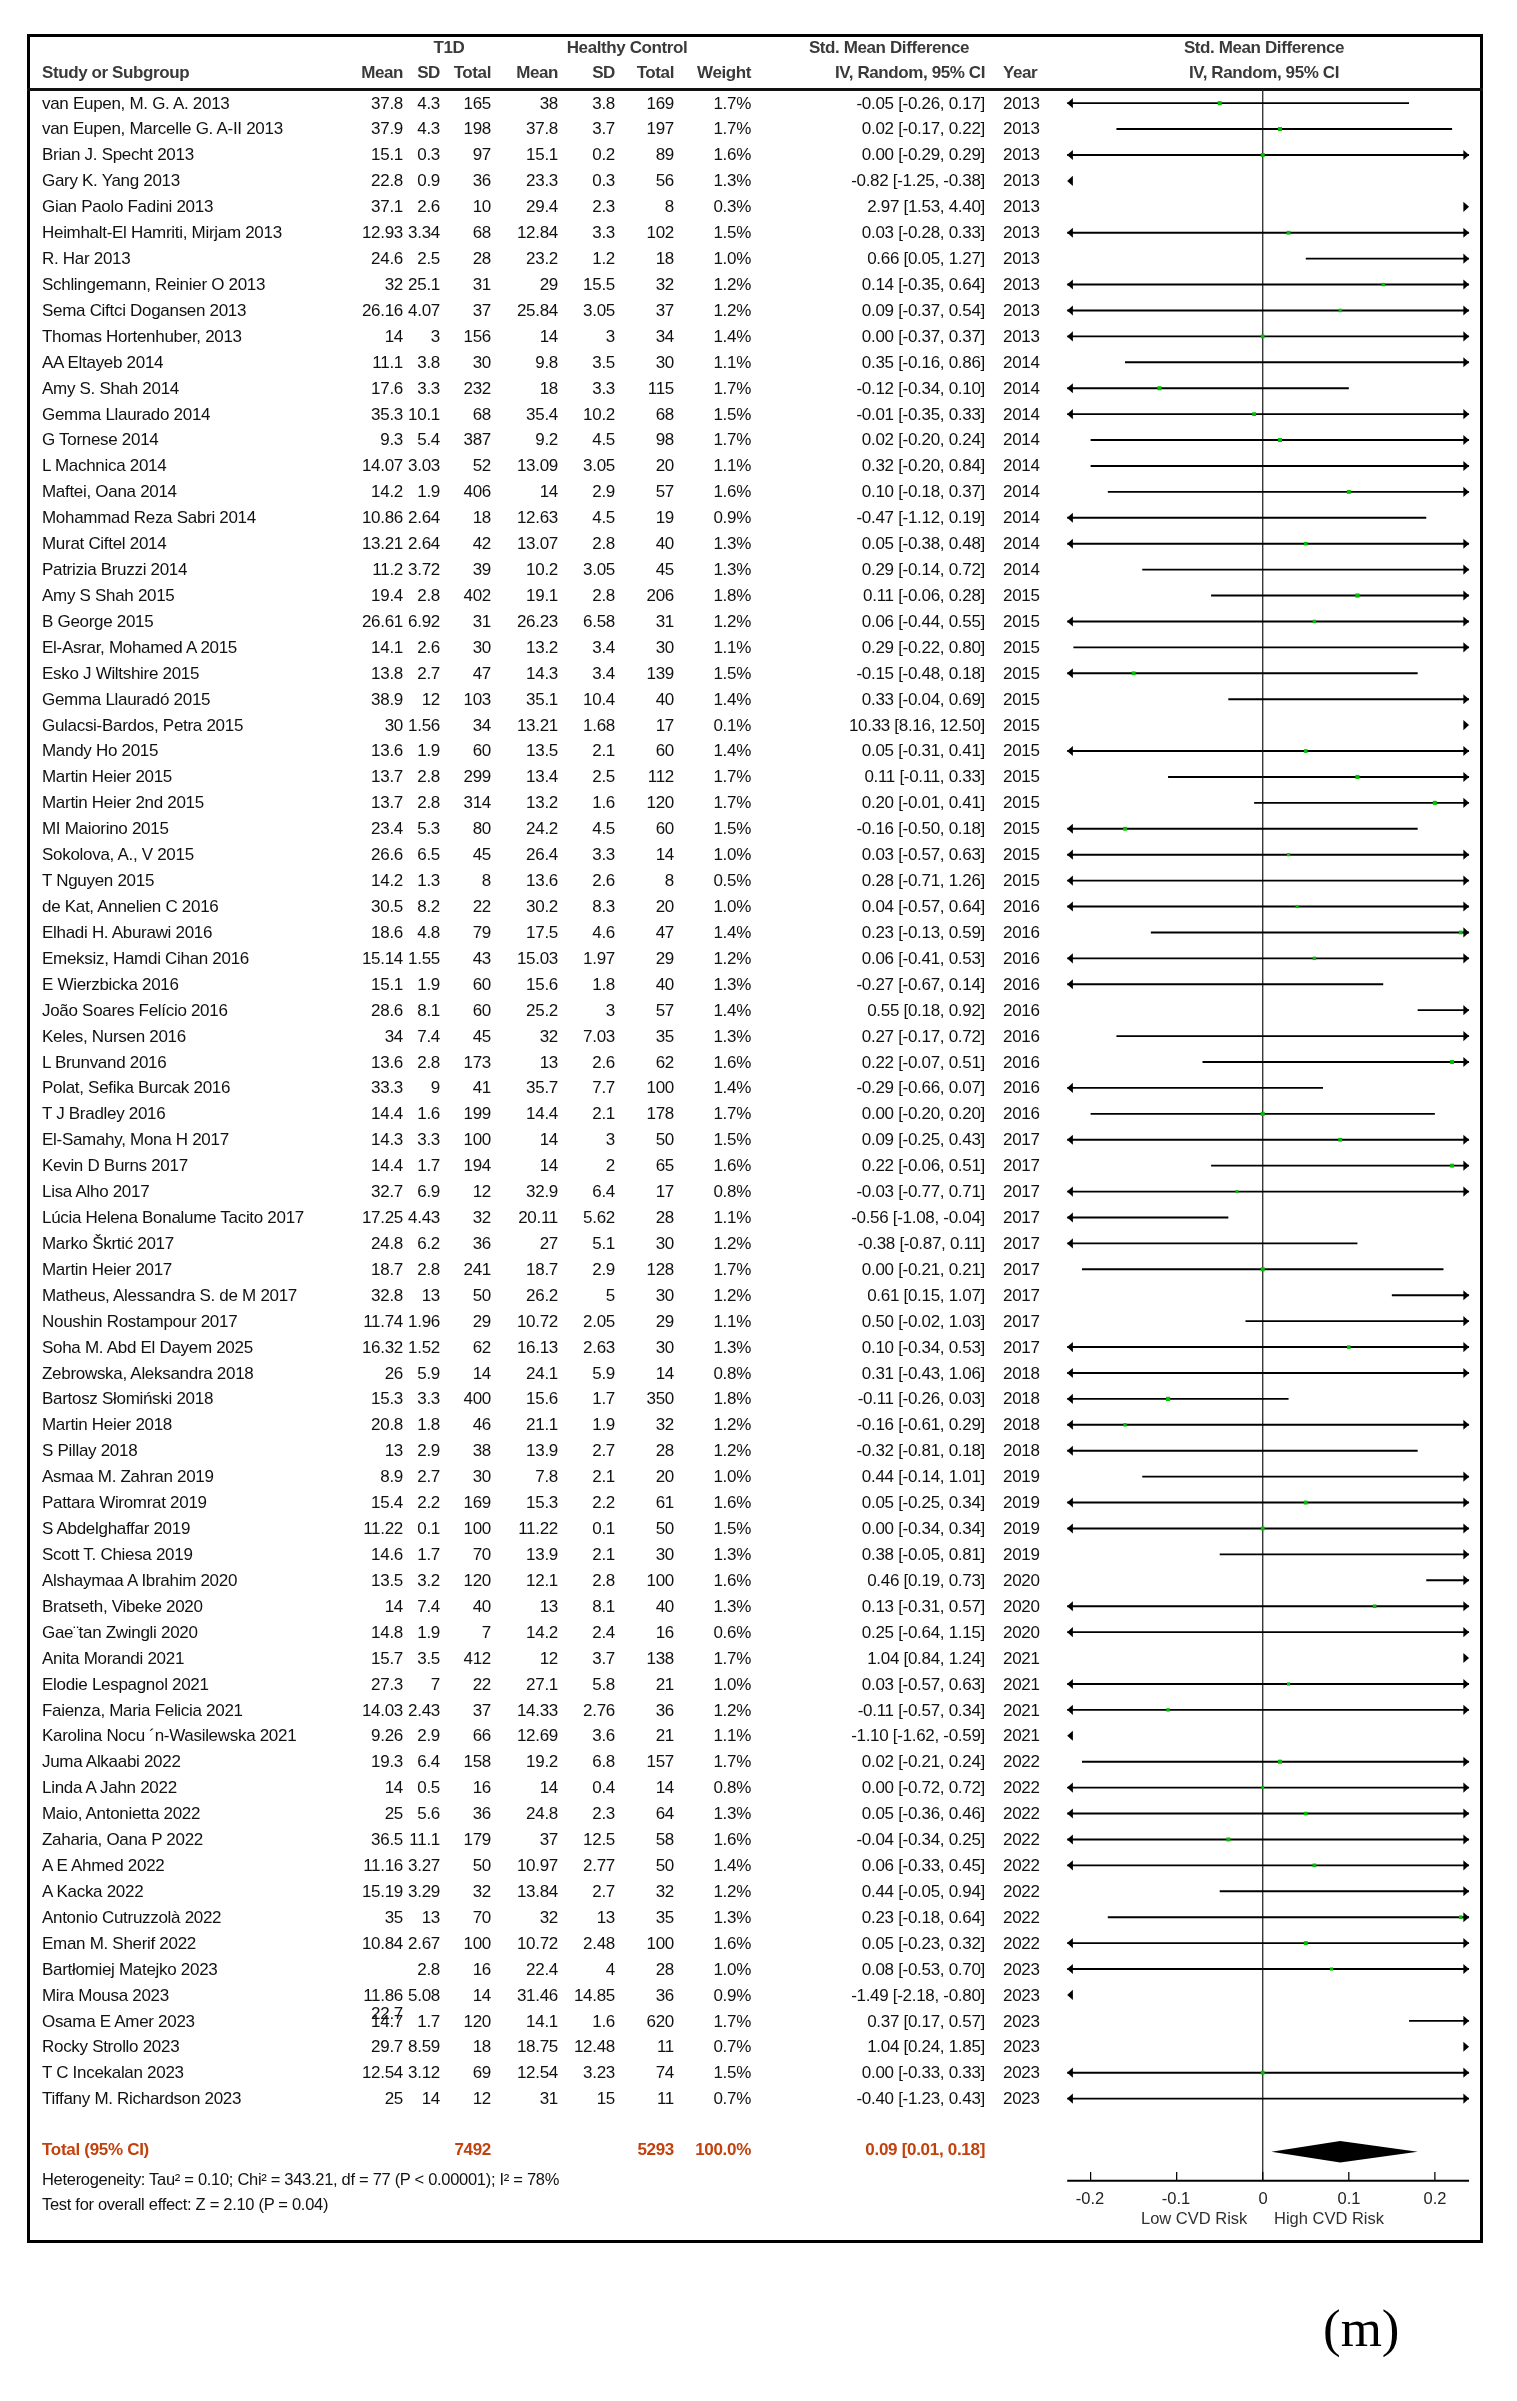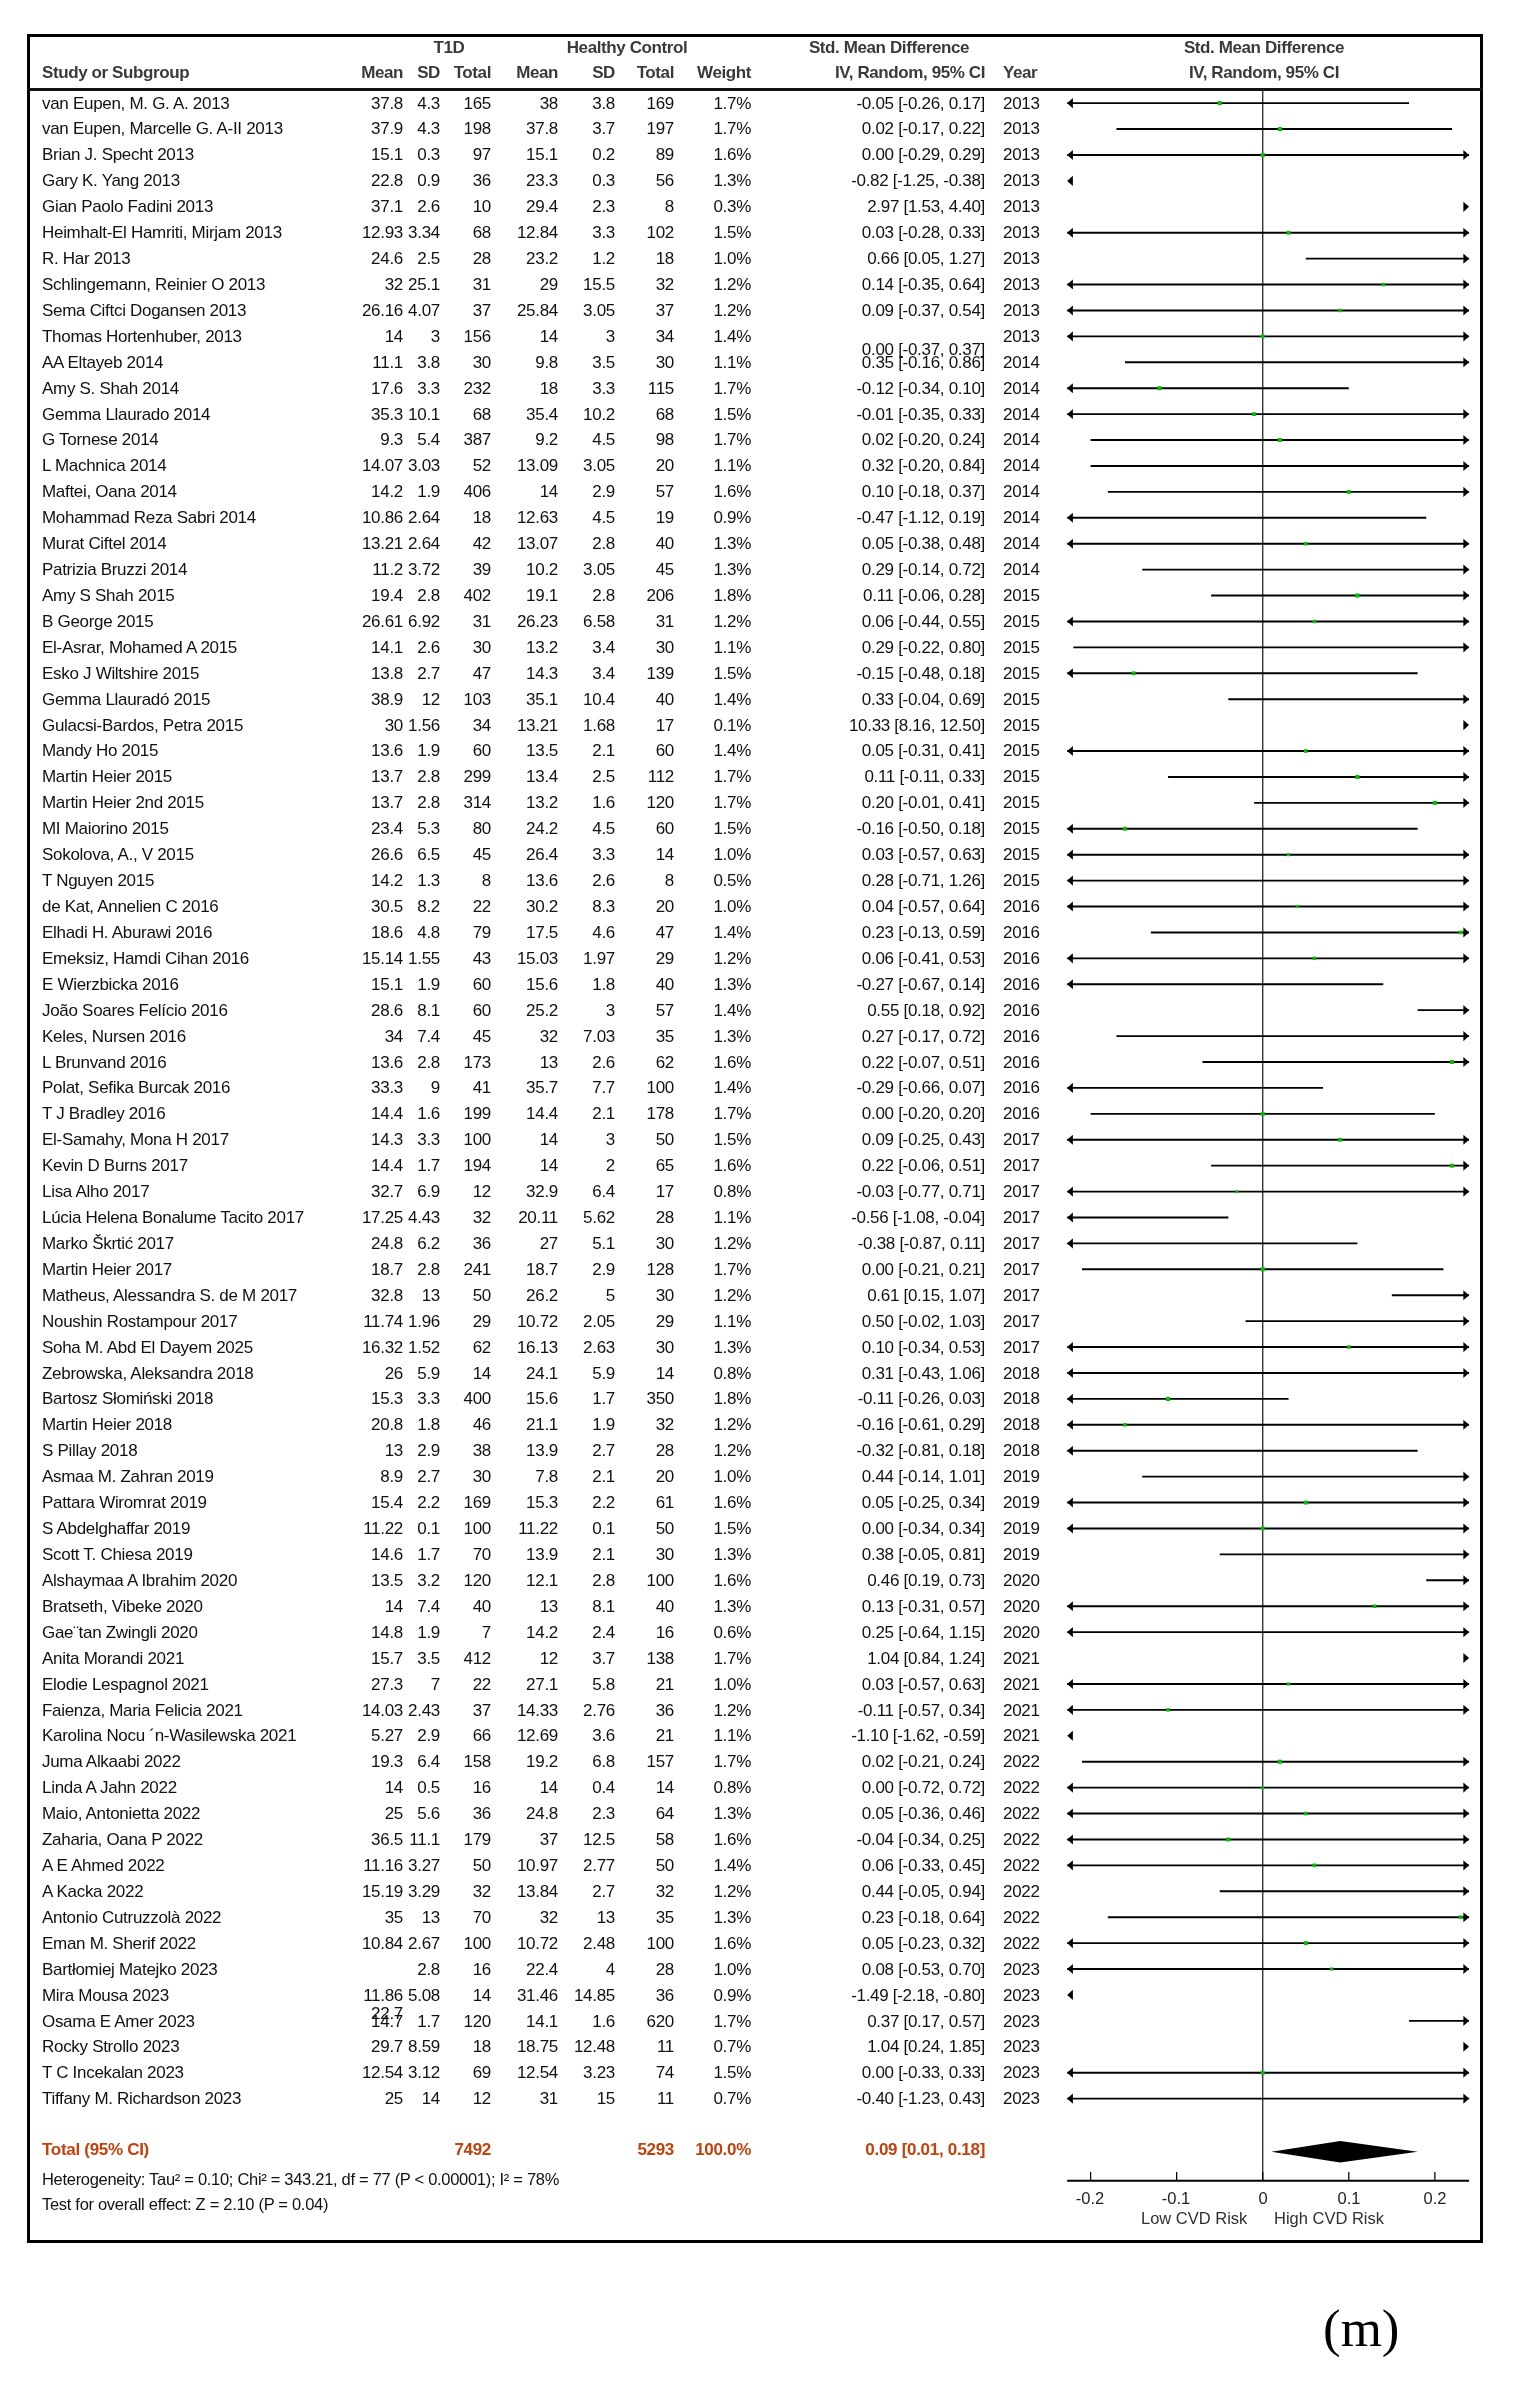--- a/index.html
+++ b/index.html
@@ -157,21 +157,21 @@
     </div>
     <div class="row" style="top: 324px;">
       <div class="abs cell" style="left: 42px; top: 0px;">Thomas Hortenhuber, 2013</div>
       <div class="abs cell r" style="left: 403px; top: 0px;">14</div>
       <div class="abs cell r" style="left: 440px; top: 0px;">3</div>
       <div class="abs cell r" style="left: 491px; top: 0px;">156</div>
       <div class="abs cell r" style="left: 558px; top: 0px;">14</div>
       <div class="abs cell r" style="left: 615px; top: 0px;">3</div>
       <div class="abs cell r" style="left: 674px; top: 0px;">34</div>
       <div class="abs cell r" style="left: 751px; top: 0px;">1.4%</div>
-      <div class="abs cell r" style="left: 985px; top: 13px;">0.00 [-0.37, 0.37]</div>
+      <div class="abs cell r" style="left: 985px; top: 0px;">0.00 [-0.37, 0.37]</div>
       <div class="abs cell" style="left: 1003px; top: 0px;">2013</div>
     </div>
     <div class="row" style="top: 350px;">
       <div class="abs cell" style="left: 42px; top: 0px;">AA Eltayeb 2014</div>
       <div class="abs cell r" style="left: 403px; top: 0px;">11.1</div>
       <div class="abs cell r" style="left: 440px; top: 0px;">3.8</div>
       <div class="abs cell r" style="left: 491px; top: 0px;">30</div>
       <div class="abs cell r" style="left: 558px; top: 0px;">9.8</div>
       <div class="abs cell r" style="left: 615px; top: 0px;">3.5</div>
       <div class="abs cell r" style="left: 674px; top: 0px;">30</div>
@@ -798,21 +798,21 @@
       <div class="abs cell r" style="left: 491px; top: 0px;">37</div>
       <div class="abs cell r" style="left: 558px; top: 0px;">14.33</div>
       <div class="abs cell r" style="left: 615px; top: 0px; text-align: center;">2.76</div>
       <div class="abs cell r" style="left: 674px; top: 0px;">36</div>
       <div class="abs cell r" style="left: 751px; top: 0px;">1.2%</div>
       <div class="abs cell r" style="left: 985px; top: 0px;">-0.11 [-0.57, 0.34]</div>
       <div class="abs cell" style="left: 1003px; top: 0px;">2021</div>
     </div>
     <div class="row" style="top: 1723px;">
       <div class="abs cell" style="left: 42px; top: 0px;">Karolina Nocu ´n-Wasilewska 2021</div>
-      <div class="abs cell r" style="left: 403px; top: 0px;">5.27</div>
+      <div class="abs cell r" style="left: 403px; top: 0px;">9.26</div>
       <div class="abs cell r" style="left: 440px; top: 0px;">2.9</div>
       <div class="abs cell r" style="left: 491px; top: 0px;">66</div>
       <div class="abs cell r" style="left: 558px; top: 0px;">12.69</div>
       <div class="abs cell r" style="left: 615px; top: 0px;">3.6</div>
       <div class="abs cell r" style="left: 674px; top: 0px;">21</div>
       <div class="abs cell r" style="left: 751px; top: 0px;">1.1%</div>
       <div class="abs cell r" style="left: 985px; top: 0px;">-1.10 [-1.62, -0.59]</div>
       <div class="abs cell" style="left: 1003px; top: 0px;">2021</div>
     </div>
     <div class="row" style="top: 1749px;">

